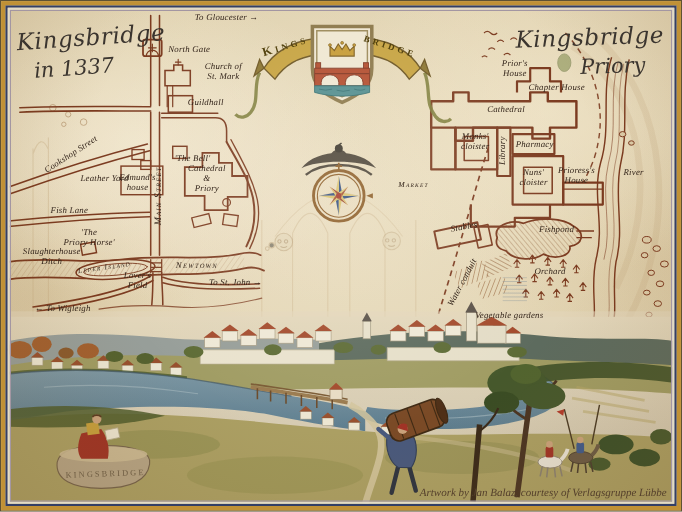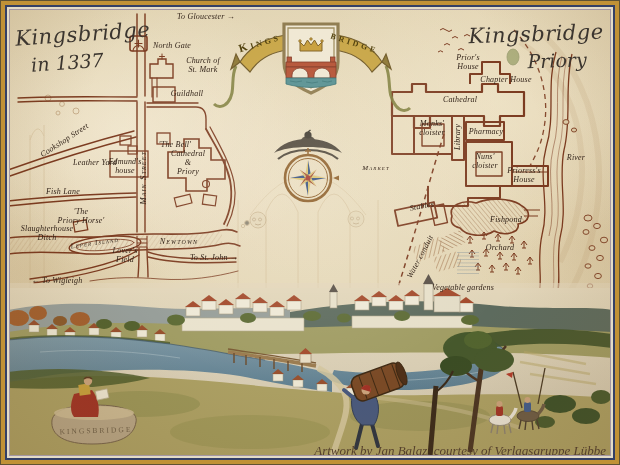--- a/index.html
+++ b/index.html
@@ -29,21 +29,21 @@
   .title-priory{right:16px;top:22px;text-align:right;transform:rotate(-2deg);}
   .title-priory .t2{margin:4px 18px 0 0;}
   .banner-word{position:absolute;z-index:10;font-size:11px;font-weight:bold;
     color:#53430f;letter-spacing:3px;font-variant:small-caps;}
   .banner-left{left:238px;top:36px;transform:rotate(-17deg);}
   .banner-right{left:330px;top:36px;transform:rotate(18deg);}
   .stone-text{position:absolute;left:58px;top:426px;width:76px;z-index:10;
     font-size:7.5px;letter-spacing:2px;text-align:center;color:#6e5c42;
     transform:rotate(-2deg);}
   .credit{position:absolute;right:14px;top:443px;width:320px;z-index:10;
-    font-size:13px;font-style:italic;text-align:right;color:#55402c;}
+    font-size:10px;font-style:italic;text-align:right;color:#55402c;}
   .frame{position:absolute;pointer-events:none;z-index:50;}
   .f-outer{inset:0;border:1px solid #5f5233;}
   .f-gold{inset:1px;border:4px solid #c09136;}
   .f-navy{inset:5px;border:2px solid #333f66;}
   .f-cream{inset:7px;border:2px solid #e3dbc6;}
   .f-mauve{inset:9px;border:1px solid #a396a2;}
 </style>
 </head>
 <body>
 
@@ -527,25 +527,25 @@
       <div class="map-label" style="left: 468px; top: 63px; transform: translate(-50%, -50%);">Prior's
 House</div>
       <div class="map-label" style="left: 506px; top: 80px; transform: translate(-50%, -50%);">Chapter House</div>
       <div class="map-label" style="left: 460px; top: 100px; transform: translate(-50%, -50%);">Cathedral</div>
       <div class="map-label" style="left: 432px; top: 129px; transform: translate(-50%, -50%);">Monks'
 cloister</div>
       <div class="map-label" style="left: 458px; top: 137px; transform: translate(-50%, -50%) rotate(-90deg);">Library</div>
       <div class="map-label" style="left: 486px; top: 132px; transform: translate(-50%, -50%);">Pharmacy</div>
       <div class="map-label" style="left: 485px; top: 162px; transform: translate(-50%, -50%);">Nuns'
 cloister</div>
-      <div class="map-label" style="left: 524px; top: 176px; transform: translate(-50%, -50%); text-align: center;">Prioress's
+      <div class="map-label" style="left: 524px; top: 160px; transform: translate(-50%, -50%); text-align: center;">Prioress's
 House</div>
       <div class="map-label caps" style="left: 376px; top: 169px; font-size: 7px; transform: translate(-50%, -50%);">Market</div>
       <div class="map-label" style="left: 422px; top: 207px; transform: translate(-50%, -50%) rotate(-10deg);">Stables</div>
-      <div class="map-label" style="left: 506px; top: 220px; transform: translate(-50%, -50%);">Fishpond</div>
+      <div class="map-label" style="left: 506px; top: 209px; transform: translate(-50%, -50%);">Fishpond</div>
       <div class="map-label" style="left: 500px; top: 248px; transform: translate(-50%, -50%);">Orchard</div>
       <div class="map-label" style="left: 421px; top: 257px; transform: translate(-50%, -50%) rotate(-62deg);">Water conduit</div>
       <div class="map-label" style="left: 463px; top: 288px; transform: translate(-50%, -50%);">Vegetable gardens</div>
       <div class="map-label" style="left: 576px; top: 158px; transform: translate(-50%, -50%);">River</div>
     </div>
 
 <div class="stone-text">KINGSBRIDGE</div>
 <div class="credit">Artwork by Jan Balaz, courtesy of Verlagsgruppe Lübbe</div>
 
 <div class="frame f-outer"></div>

